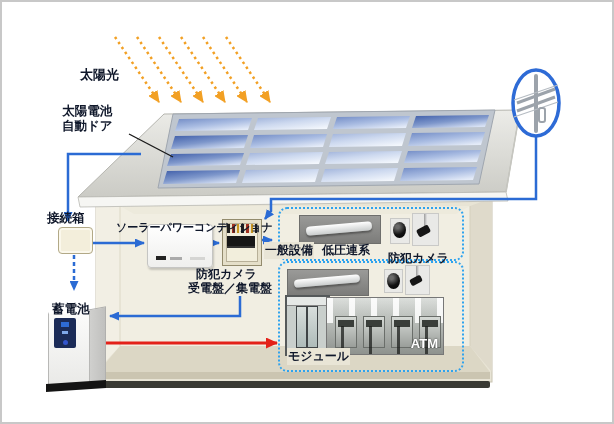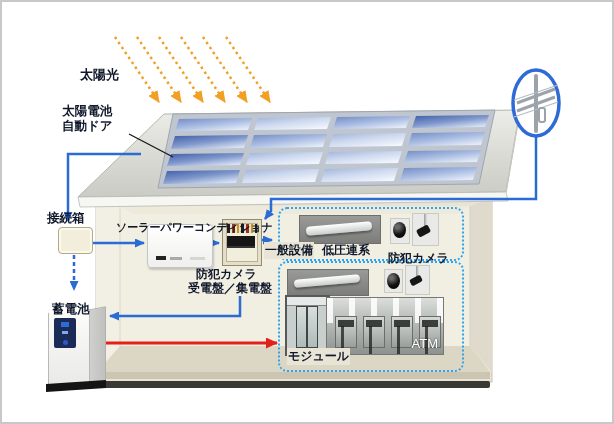--- a/index.html
+++ b/index.html
@@ -59,21 +59,21 @@
   #atm{left:326px;top:297px;width:116px;height:56px;border:1px solid #777;
        background:linear-gradient(180deg,#e2e5e2 0%,#c2c6c2 30%,#8e928e 100%);}
   .pillars{position:absolute;left:0;top:0;right:0;height:45%;
            background:repeating-linear-gradient(90deg,rgba(255,255,255,.85) 0 6px,rgba(180,184,180,.15) 6px 22px);}
   .atm-m{position:absolute;bottom:6px;width:20px;height:30px;border:1px solid #6a6e6a;
          background:linear-gradient(180deg,#d6dad6,#9a9e9a);}
   .atm-m::before{content:"";position:absolute;left:2px;top:3px;right:2px;height:7px;background:#3a3e3a;}
   .m1{left:8px;} .m2{left:36px;} .m3{left:64px;} .m4{left:92px;}
   .rails{position:absolute;left:0;bottom:0;right:0;height:50%;
          background:repeating-linear-gradient(90deg,transparent 0 14px,rgba(28,30,28,.75) 14px 17px,transparent 17px 28px);}
-  .atm-text{position:absolute;right:5px;bottom:3px;color:#fff;font-weight:normal;font-size:13px;
+  .atm-text{position:absolute;right:5px;bottom:3px;color:#fff;font-weight:bold;font-size:13px;
             text-shadow:0 0 2px rgba(0,0,0,.7);z-index:3;}
 
   .equip{position:absolute;z-index:2;}
   #junction{left:58px;top:227px;width:33px;height:25px;background:#f3eedb;border:1px solid #b2a987;
             border-radius:4px;box-shadow:inset 0 0 0 2px #fbf8ec;}
   #conditioner{left:147px;top:224px;width:64px;height:42px;border:1px solid #c5c5c3;border-radius:4px;
                background:linear-gradient(180deg,#ffffff,#efefed);box-shadow:1px 2px 2px rgba(0,0,0,.18);}
   .c-mark1{position:absolute;left:8px;bottom:7px;width:10px;height:4px;background:#222;}
   .c-mark2{position:absolute;left:22px;bottom:7px;width:12px;height:3px;background:#aaa;}
   .c-mark3{position:absolute;right:7px;bottom:7px;width:15px;height:3px;background:#d5d5d3;}

